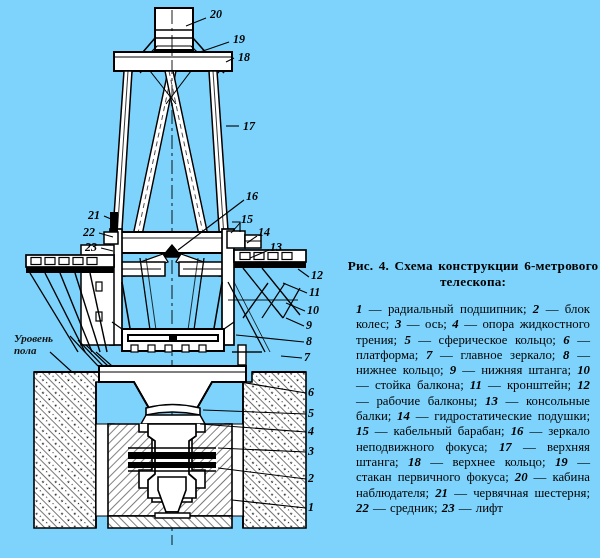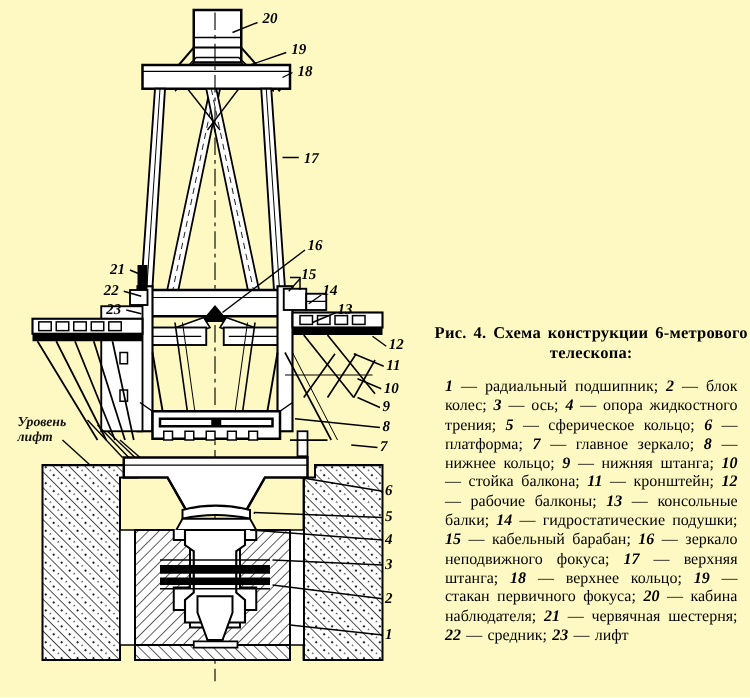--- a/index.html
+++ b/index.html
@@ -4,21 +4,21 @@
 <style>
   html,body{margin:0;padding:0;background:#fff;}
   body{
     width:600px;height:558px;overflow:hidden;
     font-family:"Liberation Serif", serif;
     color:#000;
     position:relative;
   }
   #page{
     position:absolute;left:0;top:0;width:600px;height:558px;
-    background:#fef9c3;
+    background:#7dd3fc;
   }
   
   #figure{
     position:absolute;left:0;top:0;width:330px;height:558px;
   }
   #figure svg{display:block;}
 
   
   #caption{
     position:absolute;left:344px;top:258px;width:258px;
@@ -336,21 +336,21 @@
         <text class="lead-num" x="308" y="455">3</text>
         <text class="lead-num" x="308" y="482">2</text>
         <text class="lead-num" x="308" y="511">1</text>
         <text class="lead-num" x="88" y="219">21</text>
         <text class="lead-num" x="83" y="236">22</text>
         <text class="lead-num" x="85" y="251">23</text>
       </g>
     </svg>
 
     <div class="floor-label" style="left:14px;top:333px;">Уровень
-лифт</div>
+пола</div>
   </div>
 
   <div id="caption">
     <div id="cap-title">Рис. 4. Схема конструкции 6-метрового телескопа:</div>
     <div id="cap-body"><span class="num">1</span><span> — радиальный подшипник; </span><span class="num">2</span><span> — блок колес; </span><span class="num">3</span><span> — ось; </span><span class="num">4</span><span> — опора жидкостного трения; </span><span class="num">5</span><span> — сферическое кольцо; </span><span class="num">6</span><span> — платформа; </span><span class="num">7</span><span> — главное зеркало; </span><span class="num">8</span><span> — нижнее кольцо; </span><span class="num">9</span><span> — нижняя штанга; </span><span class="num">10</span><span> — стойка балкона; </span><span class="num">11</span><span> — кронштейн; </span><span class="num">12</span><span> — рабочие балконы; </span><span class="num">13</span><span> — консольные балки; </span><span class="num">14</span><span> — гидростатические подушки; </span><span class="num">15</span><span> — кабельный барабан; </span><span class="num">16</span><span> — зеркало неподвижного фокуса; </span><span class="num">17</span><span> — верхняя штанга; </span><span class="num">18</span><span> — верхнее кольцо; </span><span class="num">19</span><span> — стакан первичного фокуса; </span><span class="num">20</span><span> — кабина наблюдателя; </span><span class="num">21</span><span> — червячная шестерня; </span><span class="num">22</span><span> — средник; </span><span class="num">23</span><span> — лифт</span></div>
   </div>
 
 </div>
 
 </body></html>

